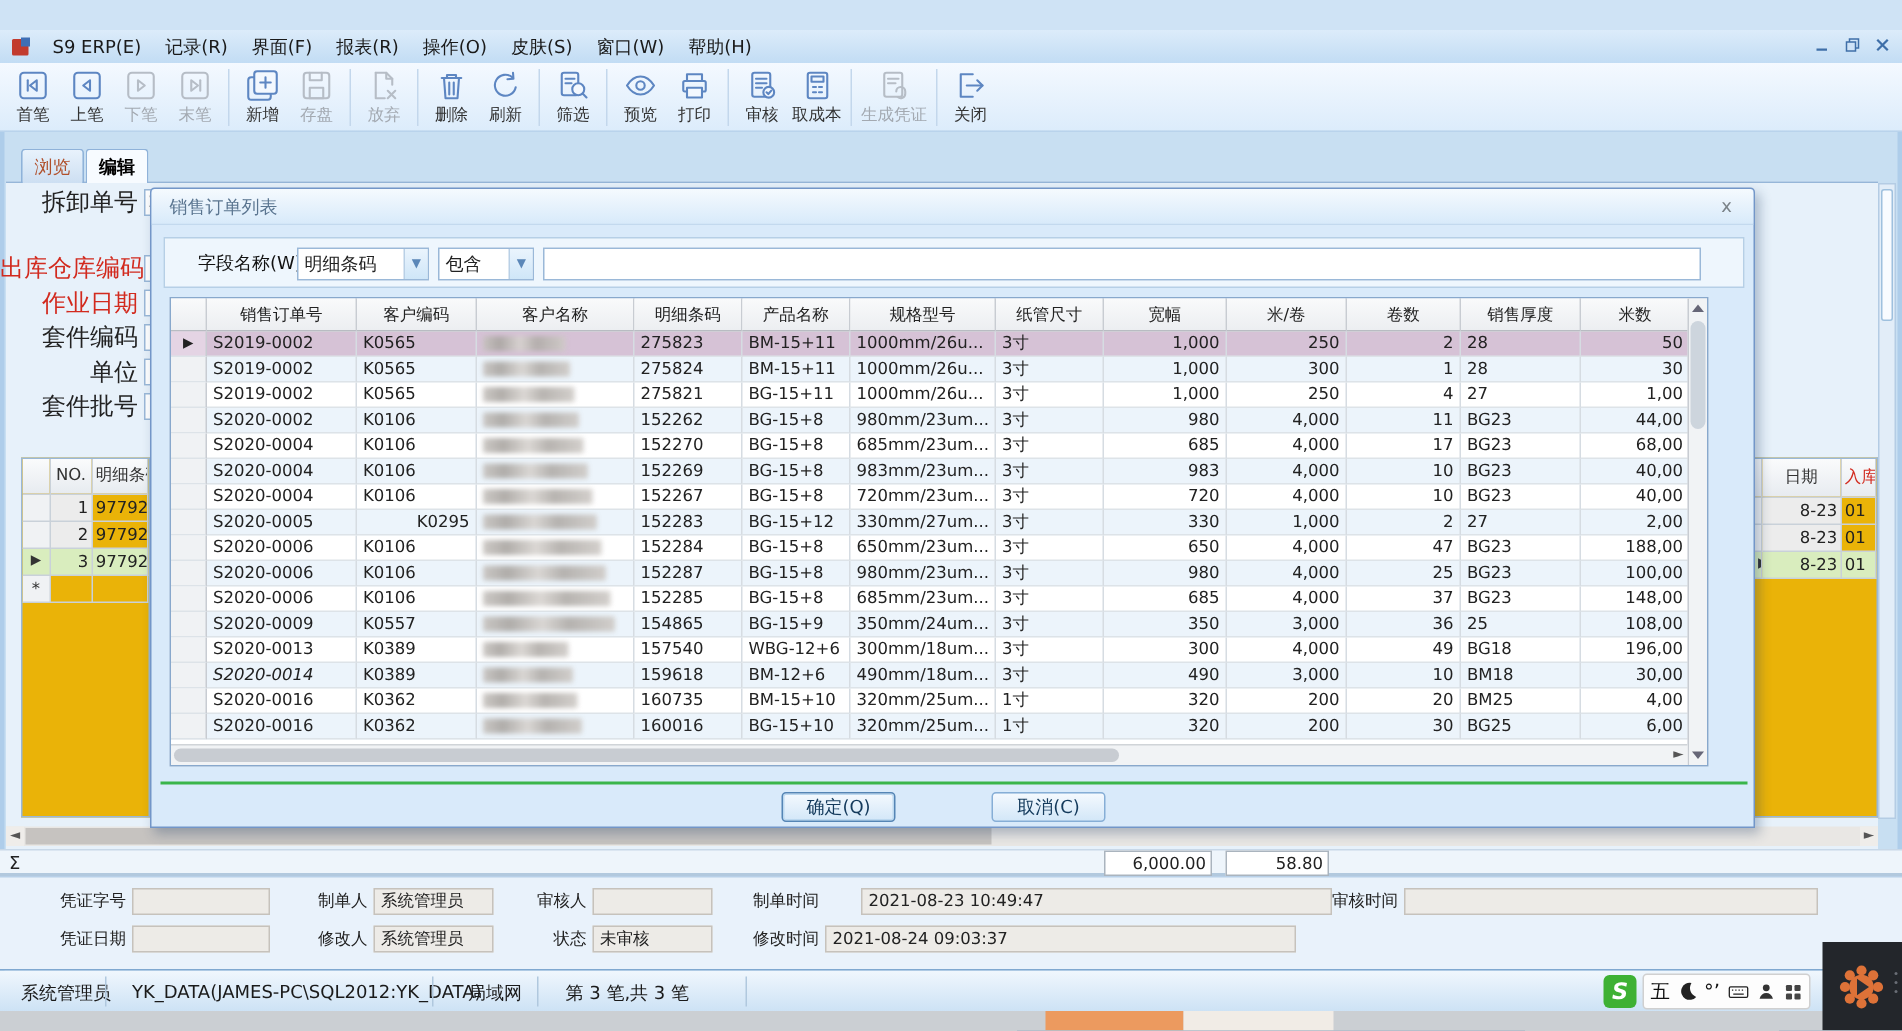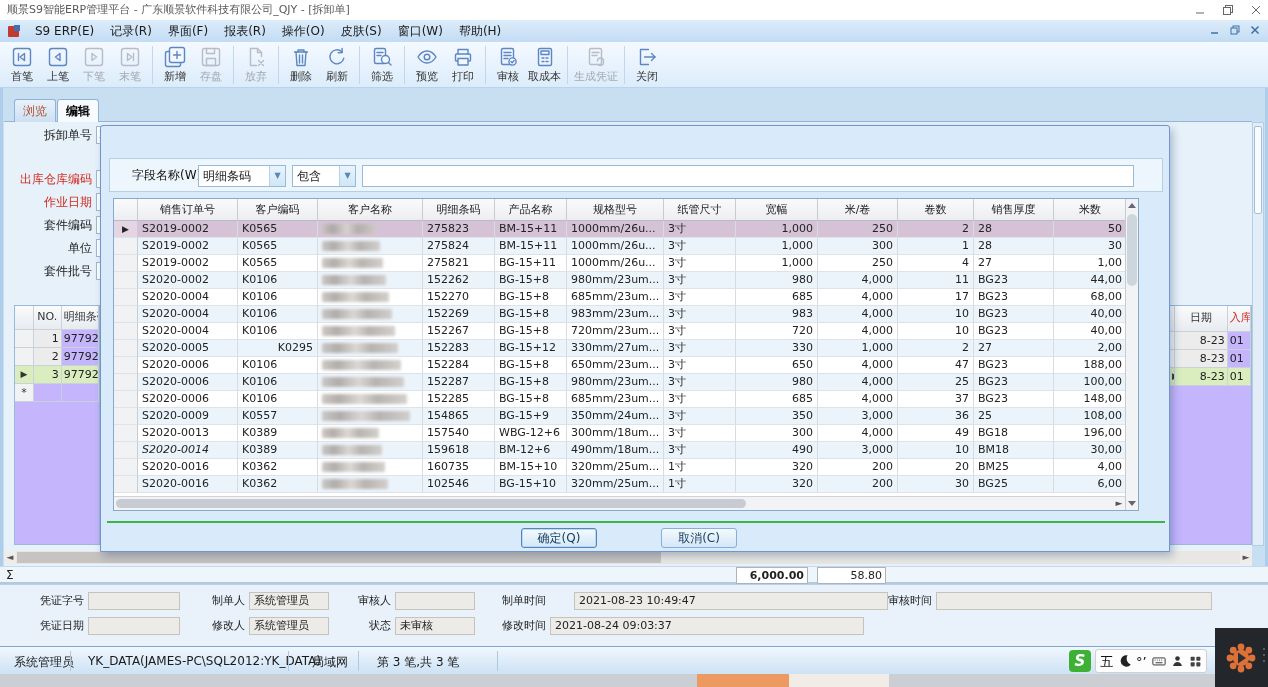--- a/index.html
+++ b/index.html
@@ -31,26 +31,26 @@
   
   .workspace{position:absolute;left:0;top:88px;width:100%;height:498px;background:#c8dff2;}
   .frame{position:absolute;top:88px;width:3px;height:586px;background:#aecdea;}
   .content-panel{position:absolute;left:4px;top:121px;width:1248px;height:463px;
     background:#e7f1fa;border-top:1px solid #96b6d8;}
   .tab{position:absolute;top:99px;height:23px;line-height:22px;text-align:center;font-size:12px;
     border:1px solid #8fb2d9;border-bottom:none;border-radius:3px 3px 0 0;}
   .tab.inactive{background:linear-gradient(#e8f2fc,#cddff2);color:#b0502c;}
   .tab.active{background:#f7fbff;color:#000;font-weight:bold;}
   .fl-row{position:absolute;left:0;height:18px;}
-  .fl-label{position:absolute;left:0;width:92px;text-align:right;line-height:18px;font-size:12px;color:#222;white-space:nowrap;}
+  .fl-label{position:absolute;left:0;width:92px;text-align:right;line-height:18px;font-size:16px;color:#222;white-space:nowrap;}
   .fl-label.required{color:#d22a1e;}
   .fl-input{position:absolute;left:96px;width:70px;height:18px;background:#fff;border:1px solid #9ab8d8;
     font-size:11px;line-height:16px;padding:0 2px;overflow:hidden;}
   
-  .bgrid{position:absolute;top:305px;background:#c4b5fd;border:1px solid #9ab8d8;overflow:hidden;}
+  .bgrid{position:absolute;top:305px;background:#eab308;border:1px solid #9ab8d8;overflow:hidden;}
   .bg-hdr,.bg-row{display:flex;}
   .bg-cell{border-right:1px solid #c9d1d9;border-bottom:1px solid #c9d1d9;font-size:11px;
     overflow:hidden;white-space:nowrap;padding:0 2px;}
   .bg-hdr .bg-cell{background:linear-gradient(#fafbfc,#e7ebf0);text-align:center;color:#333;}
   .bg-num{background:#ececec;text-align:right;}
   .bg-green{background:#d9edbe !important;}
   .bg-ind{background:#f0f2f4;text-align:center;color:#333;}
   
   .main-vscroll{position:absolute;left:1252px;top:122px;width:12px;height:424px;background:#e2edf8;border:1px solid #b4cce4;}
   .main-vscroll .thumb{position:absolute;left:1px;top:3px;width:8px;height:88px;background:#f8fbff;border:1px solid #9ec0de;border-radius:2px;}
@@ -127,41 +127,20 @@
   .cornerapp{position:absolute;left:1215px;top:628px;width:53px;height:59px;background:#23262b;}
   .cornerapp svg{position:absolute;left:6px;top:10px;}
   .cdots{position:absolute;right:3px;top:20px;display:flex;flex-direction:column;gap:4px;}
   .cdots i{width:2px;height:2px;background:#6a6e76;border-radius:50%;}
 </style>
 </head>
 <body>
 
 <div class="screen">
 
-  <div class="titlebar">
-    <span>顺景S9智能ERP管理平台 - 广东顺景软件科技有限公司_QJY - [拆卸单]</span>
-    <div class="win-controls">
-      <span>
-          <svg width="12" height="12" viewBox="0 0 12 12">
-            <path d="M2 9h8" stroke="#666" fill="none"></path>
-          </svg>
-        </span>
-      <span>
-          <svg width="12" height="12" viewBox="0 0 12 12">
-            <rect x="3.5" y="1.5" width="7" height="7" fill="none" stroke="#666"></rect>
-            <rect x="1.5" y="3.5" width="7" height="7" fill="#fff" stroke="#666"></rect>
-          </svg>
-        </span>
-      <span>
-          <svg width="12" height="12" viewBox="0 0 12 12">
-            <path d="M2 2l8 8M10 2l-8 8" stroke="#666" fill="none"></path>
-          </svg>
-        </span>
-    </div>
-  </div>
 
   <div class="menubar">
     <span class="app-icon"><svg width="14" height="14" viewBox="0 0 14 14">
           <rect x="1" y="2" width="11" height="11" rx="1" fill="#c23b2e"></rect>
           <rect x="7" y="1" width="6" height="6" fill="#3f6fb5"></rect>
         </svg></span>
     <span id="menu-items" style="display:flex;">
         <span class="menu-item">S9 ERP(E)</span>
         <span class="menu-item">记录(R)</span>
         <span class="menu-item">界面(F)</span>
@@ -450,25 +429,29 @@
     </div>
 
   <div class="main-hscroll">
     <div class="hs-arrow" style="left:0;">◄</div>
     <div class="thumb"></div>
     <div class="hs-arrow" style="left:1236px;">►</div>
   </div>
 
   <div class="sum-row">
     <span class="sum-symbol">Σ</span>
-    <div class="sum-box" style="left:736px;width:72px;font-weight:bold;">6,000.00</div>
+    <div class="sum-box" style="left:736px;width:72px;">6,000.00</div>
     <div class="sum-box" style="left:817px;width:69px;">58.80</div>
   </div>
 
   <div class="dialog">
+    <div class="dlg-title">
+      <span>销售订单列表</span>
+      <span class="dlg-close">x</span>
+    </div>
     <div class="dlg-filter">
       <span class="f-label">字段名称(W)</span>
       <div class="combo" style="left:88px;width:88px;">
         <span class="val">明细条码</span>
         <span class="arrow">▼</span>
       </div>
       <div class="combo" style="left:182px;width:64px;">
         <span class="val">包含</span>
         <span class="arrow">▼</span>
       </div>
@@ -746,21 +729,21 @@
             <div class="dt-cell" style="width: 80px;">BM25</div>
             <div class="dt-cell r" style="width: 73px;">4,00</div>
           </div>
           <div class="dt-row alt">
             <div class="dt-cell ind" style="width: 24px;"></div>
             <div class="dt-cell" style="width: 100px;">S2020-0016</div>
             <div class="dt-cell" style="width: 80px;">K0362</div>
             <div class="dt-cell" style="width: 105px;">
               <div class="blur" style="width: 66px;"></div>
             </div>
-            <div class="dt-cell" style="width: 72px;">102546</div>
+            <div class="dt-cell" style="width: 72px;">160016</div>
             <div class="dt-cell" style="width: 72px;">BG-15+10</div>
             <div class="dt-cell" style="width: 97px;">320mm/25um...</div>
             <div class="dt-cell" style="width: 72px;">1寸</div>
             <div class="dt-cell r" style="width: 82px;">320</div>
             <div class="dt-cell r" style="width: 80px;">200</div>
             <div class="dt-cell r" style="width: 76px;">30</div>
             <div class="dt-cell" style="width: 80px;">BG25</div>
             <div class="dt-cell r" style="width: 73px;">6,00</div>
           </div>
         </div>

